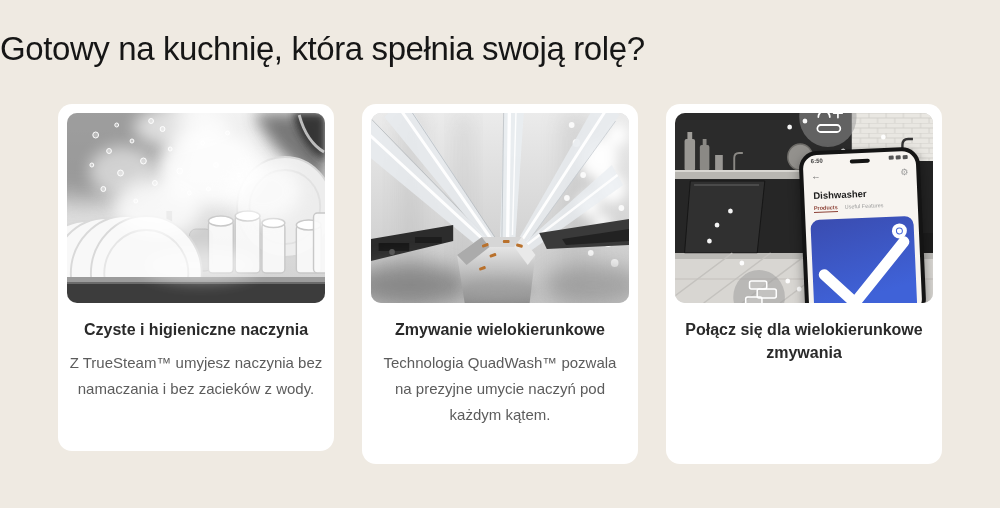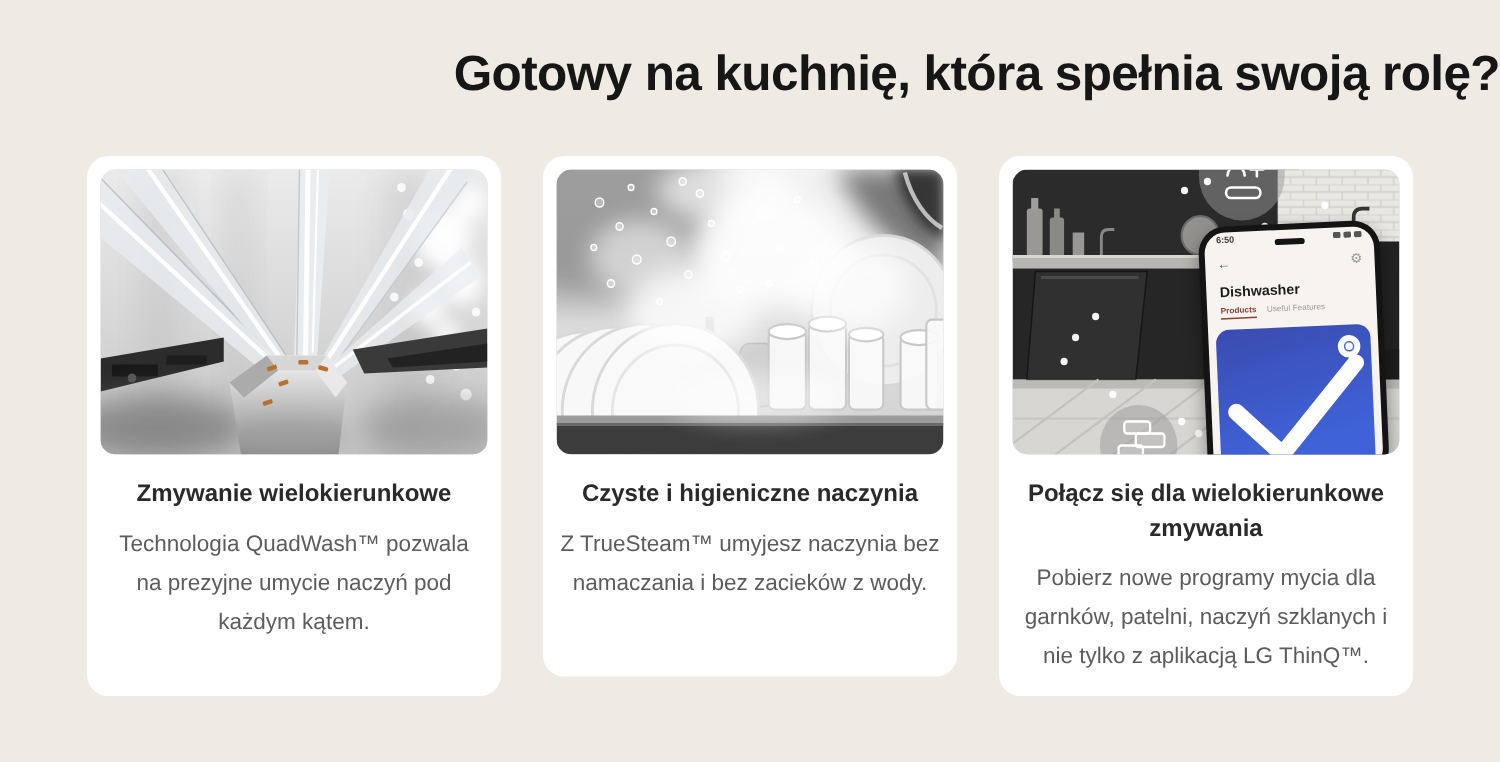--- a/index.html
+++ b/index.html
@@ -5,23 +5,23 @@
   * { margin:0; padding:0; box-sizing:border-box; }
   html,body { width:1000px; height:508px; }
   body {
     font-family:"Liberation Sans", sans-serif;
     background:#EFEAE2;
     overflow:hidden;
   }
   .page { width:1000px; height:508px; position:relative; }
   .heading {
     padding-top:30px;
-    text-align:right;
+    text-align:left;
     font-size:33px;
-    font-weight:700;
+    font-weight:400;
     letter-spacing:-0.4px;
     color:#161616;
   }
   .cards-row {
     display:flex;
     justify-content:center;
     align-items:flex-start;
     gap:28px;
     margin-top:36px;
   }
@@ -140,105 +140,20 @@
   }
 </style>
 </head>
 <body>
 
 <div class="page">
 
   <h1 class="heading">Gotowy na kuchnię, która spełnia swoją rolę?</h1>
 
   <div class="cards-row">
-
-    <div class="card h-tall">
-      <div class="card-img">
-        <svg viewBox="0 0 270 190" preserveAspectRatio="none">
-          <defs>
-            <linearGradient id="s2bg" x1="0" y1="0" x2="0" y2="1">
-              <stop offset="0" stop-color="#ebebeb"></stop>
-                <stop offset="1" stop-color="#c6c6c6"></stop>
-            </linearGradient>
-            <linearGradient id="s2silver" x1="0" y1="0" x2="0" y2="1">
-              <stop offset="0" stop-color="#f5f5f5"></stop>
-                <stop offset="1" stop-color="#8d8d8d"></stop>
-            </linearGradient>
-            <filter id="s2b6" x="-60%" y="-60%" width="220%" height="220%">
-                <feGaussianBlur stdDeviation="6"></feGaussianBlur>
-              </filter>
-            <filter id="s2b10" x="-60%" y="-60%" width="220%" height="220%">
-                <feGaussianBlur stdDeviation="10"></feGaussianBlur>
-              </filter>
-          </defs>
-          <rect width="270" height="190" fill="url(#s2bg)"></rect>
-          <rect x="28" y="0" width="26" height="190" fill="#b5b5b5" opacity=".35" filter="url(#s2b10)"></rect>
-          <rect x="88" y="0" width="18" height="190" fill="#b5b5b5" opacity=".3" filter="url(#s2b10)"></rect>
-          <rect x="198" y="0" width="34" height="190" fill="#adadad" opacity=".3" filter="url(#s2b10)"></rect>
-          <g fill="#ffffff" filter="url(#s2b6)" opacity=".95">
-            <circle cx="238" cy="45" r="20"></circle>
-              <circle cx="252" cy="75" r="15"></circle>
-              <circle cx="228" cy="92" r="12"></circle>
-            <circle cx="258" cy="22" r="11"></circle>
-              <circle cx="242" cy="110" r="9"></circle>
-          </g>
-          <g fill="#fdfdfd" opacity=".9">
-            <circle cx="215" cy="30" r="4"></circle>
-              <circle cx="222" cy="62" r="3"></circle>
-              <circle cx="205" cy="85" r="3"></circle>
-            <circle cx="248" cy="130" r="4"></circle>
-              <circle cx="262" cy="95" r="3"></circle>
-              <circle cx="210" cy="12" r="3"></circle>
-            <circle cx="230" cy="140" r="3"></circle>
-              <circle cx="255" cy="150" r="4"></circle>
-          </g>
-          <g>
-            <polygon points="128,132 -15,-8 -32,20 120,140" fill="#e7ebef" opacity=".85"></polygon>
-            <path d="M126,134 L-22,4" stroke="#ffffff" stroke-width="3" opacity=".95"></path>
-            <path d="M128,131 L-14,-8" stroke="#b4bac0" stroke-width="1" opacity=".8"></path>
-            <polygon points="133,130 34,-16 14,4 127,136" fill="#e7ebef" opacity=".85"></polygon>
-            <path d="M130,132 L26,-10" stroke="#ffffff" stroke-width="3" opacity=".95"></path>
-            <path d="M133,129 L33,-15" stroke="#b4bac0" stroke-width="1" opacity=".8"></path>
-            <polygon points="135,126 140,-16 161,-16 151,128" fill="#e9edf1" opacity=".9"></polygon>
-            <path d="M145,-14 L143,126" stroke="#ffffff" stroke-width="3.5" opacity=".95"></path>
-            <path d="M152,-10 L148,122" stroke="#ffffff" stroke-width="1.5" opacity=".9"></path>
-            <path d="M139,-12 L137,124" stroke="#b4bac0" stroke-width="1" opacity=".7"></path>
-            <polygon points="152,130 238,-14 260,2 160,134" fill="#e7ebef" opacity=".85"></polygon>
-            <path d="M156,130 L248,-6" stroke="#ffffff" stroke-width="3" opacity=".95"></path>
-            <path d="M162,132 L256,8" stroke="#c4cad0" stroke-width="1" opacity=".8"></path>
-            <polygon points="158,132 252,52 264,72 164,140" fill="#eaeef2" opacity=".75"></polygon>
-            <path d="M160,134 L258,62" stroke="#ffffff" stroke-width="2.5" opacity=".9"></path>
-          </g>
-          <polygon points="0,126 86,112 86,128 0,148" fill="#2c2c2c"></polygon>
-          <rect x="8" y="130" width="32" height="8" fill="#181818"></rect>
-          <circle cx="22" cy="139" r="3" fill="#565656"></circle>
-          <rect x="46" y="124" width="28" height="6" fill="#1d1d1d"></rect>
-          <polygon points="176,120 270,106 270,132 184,136" fill="#3a3a3a"></polygon>
-          <polygon points="200,126 270,116 270,128 204,132" fill="#222222"></polygon>
-          <ellipse cx="40" cy="172" rx="62" ry="22" fill="#6f6f6f" opacity=".7" filter="url(#s2b10)"></ellipse>
-          <ellipse cx="232" cy="172" rx="52" ry="20" fill="#8a8a8a" opacity=".6" filter="url(#s2b10)"></ellipse>
-          <polygon points="98,190 90,142 116,124 158,124 172,142 166,190" fill="url(#s2silver)"></polygon>
-          <polygon points="116,124 158,124 150,134 124,134" fill="#d6d6d6"></polygon>
-          <polygon points="90,142 116,124 124,134 100,152" fill="#ababab"></polygon>
-          <polygon points="158,124 172,142 164,152 150,134" fill="#e9e9e9"></polygon>
-          <g fill="#b9712c">
-            <rect x="116" y="131" width="7" height="3" rx="1" transform="rotate(-18 119 132)"></rect>
-            <rect x="124" y="141" width="7" height="3" rx="1" transform="rotate(-18 127 142)"></rect>
-            <rect x="113" y="154" width="7" height="3" rx="1" transform="rotate(-18 116 155)"></rect>
-            <rect x="138" y="127" width="7" height="3" rx="1"></rect>
-            <rect x="152" y="131" width="7" height="3" rx="1" transform="rotate(14 155 132)"></rect>
-          </g>
-          <ellipse cx="133" cy="178" rx="40" ry="12" fill="#9c9c9c" opacity=".5" filter="url(#s2b6)"></ellipse>
-        </svg>
-      </div>
-      <div class="card-title">Zmywanie wielokierunkowe</div>
-      <div class="card-body">Technologia QuadWash™ pozwala
-na prezyjne umycie naczyń pod
-każdym kątem.</div>
-    </div>
 
     <div class="card h-short">
       <div class="card-img">
         <svg viewBox="0 0 270 190" preserveAspectRatio="none">
           <defs>
             <linearGradient id="s1bg" x1="0" y1="0" x2="0" y2="1">
               <stop offset="0" stop-color="#f2f2f2"></stop>
                 <stop offset="1" stop-color="#d0d0d0"></stop>
             </linearGradient>
             <filter id="s1b12" x="-60%" y="-60%" width="220%" height="220%">
@@ -310,20 +225,105 @@
           </g>
           <rect x="0" y="164" width="270" height="5" fill="#9c9c9c"></rect>
           <rect x="0" y="169" width="270" height="21" fill="#3c3c3c"></rect>
           <rect x="0" y="169" width="270" height="2" fill="#6b6b6b"></rect>
           <ellipse cx="140" cy="152" rx="60" ry="16" fill="#ffffff" opacity=".45" filter="url(#s1b8)"></ellipse>
         </svg>
       </div>
       <div class="card-title">Czyste i higieniczne naczynia</div>
       <div class="card-body">Z TrueSteam™ umyjesz naczynia bez
 namaczania i bez zacieków z wody.</div>
+    </div>
+
+    <div class="card h-tall">
+      <div class="card-img">
+        <svg viewBox="0 0 270 190" preserveAspectRatio="none">
+          <defs>
+            <linearGradient id="s2bg" x1="0" y1="0" x2="0" y2="1">
+              <stop offset="0" stop-color="#ebebeb"></stop>
+                <stop offset="1" stop-color="#c6c6c6"></stop>
+            </linearGradient>
+            <linearGradient id="s2silver" x1="0" y1="0" x2="0" y2="1">
+              <stop offset="0" stop-color="#f5f5f5"></stop>
+                <stop offset="1" stop-color="#8d8d8d"></stop>
+            </linearGradient>
+            <filter id="s2b6" x="-60%" y="-60%" width="220%" height="220%">
+                <feGaussianBlur stdDeviation="6"></feGaussianBlur>
+              </filter>
+            <filter id="s2b10" x="-60%" y="-60%" width="220%" height="220%">
+                <feGaussianBlur stdDeviation="10"></feGaussianBlur>
+              </filter>
+          </defs>
+          <rect width="270" height="190" fill="url(#s2bg)"></rect>
+          <rect x="28" y="0" width="26" height="190" fill="#b5b5b5" opacity=".35" filter="url(#s2b10)"></rect>
+          <rect x="88" y="0" width="18" height="190" fill="#b5b5b5" opacity=".3" filter="url(#s2b10)"></rect>
+          <rect x="198" y="0" width="34" height="190" fill="#adadad" opacity=".3" filter="url(#s2b10)"></rect>
+          <g fill="#ffffff" filter="url(#s2b6)" opacity=".95">
+            <circle cx="238" cy="45" r="20"></circle>
+              <circle cx="252" cy="75" r="15"></circle>
+              <circle cx="228" cy="92" r="12"></circle>
+            <circle cx="258" cy="22" r="11"></circle>
+              <circle cx="242" cy="110" r="9"></circle>
+          </g>
+          <g fill="#fdfdfd" opacity=".9">
+            <circle cx="215" cy="30" r="4"></circle>
+              <circle cx="222" cy="62" r="3"></circle>
+              <circle cx="205" cy="85" r="3"></circle>
+            <circle cx="248" cy="130" r="4"></circle>
+              <circle cx="262" cy="95" r="3"></circle>
+              <circle cx="210" cy="12" r="3"></circle>
+            <circle cx="230" cy="140" r="3"></circle>
+              <circle cx="255" cy="150" r="4"></circle>
+          </g>
+          <g>
+            <polygon points="128,132 -15,-8 -32,20 120,140" fill="#e7ebef" opacity=".85"></polygon>
+            <path d="M126,134 L-22,4" stroke="#ffffff" stroke-width="3" opacity=".95"></path>
+            <path d="M128,131 L-14,-8" stroke="#b4bac0" stroke-width="1" opacity=".8"></path>
+            <polygon points="133,130 34,-16 14,4 127,136" fill="#e7ebef" opacity=".85"></polygon>
+            <path d="M130,132 L26,-10" stroke="#ffffff" stroke-width="3" opacity=".95"></path>
+            <path d="M133,129 L33,-15" stroke="#b4bac0" stroke-width="1" opacity=".8"></path>
+            <polygon points="135,126 140,-16 161,-16 151,128" fill="#e9edf1" opacity=".9"></polygon>
+            <path d="M145,-14 L143,126" stroke="#ffffff" stroke-width="3.5" opacity=".95"></path>
+            <path d="M152,-10 L148,122" stroke="#ffffff" stroke-width="1.5" opacity=".9"></path>
+            <path d="M139,-12 L137,124" stroke="#b4bac0" stroke-width="1" opacity=".7"></path>
+            <polygon points="152,130 238,-14 260,2 160,134" fill="#e7ebef" opacity=".85"></polygon>
+            <path d="M156,130 L248,-6" stroke="#ffffff" stroke-width="3" opacity=".95"></path>
+            <path d="M162,132 L256,8" stroke="#c4cad0" stroke-width="1" opacity=".8"></path>
+            <polygon points="158,132 252,52 264,72 164,140" fill="#eaeef2" opacity=".75"></polygon>
+            <path d="M160,134 L258,62" stroke="#ffffff" stroke-width="2.5" opacity=".9"></path>
+          </g>
+          <polygon points="0,126 86,112 86,128 0,148" fill="#2c2c2c"></polygon>
+          <rect x="8" y="130" width="32" height="8" fill="#181818"></rect>
+          <circle cx="22" cy="139" r="3" fill="#565656"></circle>
+          <rect x="46" y="124" width="28" height="6" fill="#1d1d1d"></rect>
+          <polygon points="176,120 270,106 270,132 184,136" fill="#3a3a3a"></polygon>
+          <polygon points="200,126 270,116 270,128 204,132" fill="#222222"></polygon>
+          <ellipse cx="40" cy="172" rx="62" ry="22" fill="#6f6f6f" opacity=".7" filter="url(#s2b10)"></ellipse>
+          <ellipse cx="232" cy="172" rx="52" ry="20" fill="#8a8a8a" opacity=".6" filter="url(#s2b10)"></ellipse>
+          <polygon points="98,190 90,142 116,124 158,124 172,142 166,190" fill="url(#s2silver)"></polygon>
+          <polygon points="116,124 158,124 150,134 124,134" fill="#d6d6d6"></polygon>
+          <polygon points="90,142 116,124 124,134 100,152" fill="#ababab"></polygon>
+          <polygon points="158,124 172,142 164,152 150,134" fill="#e9e9e9"></polygon>
+          <g fill="#b9712c">
+            <rect x="116" y="131" width="7" height="3" rx="1" transform="rotate(-18 119 132)"></rect>
+            <rect x="124" y="141" width="7" height="3" rx="1" transform="rotate(-18 127 142)"></rect>
+            <rect x="113" y="154" width="7" height="3" rx="1" transform="rotate(-18 116 155)"></rect>
+            <rect x="138" y="127" width="7" height="3" rx="1"></rect>
+            <rect x="152" y="131" width="7" height="3" rx="1" transform="rotate(14 155 132)"></rect>
+          </g>
+          <ellipse cx="133" cy="178" rx="40" ry="12" fill="#9c9c9c" opacity=".5" filter="url(#s2b6)"></ellipse>
+        </svg>
+      </div>
+      <div class="card-title">Zmywanie wielokierunkowe</div>
+      <div class="card-body">Technologia QuadWash™ pozwala
+na prezyjne umycie naczyń pod
+każdym kątem.</div>
     </div>
 
     <div class="card h-tall">
       <div class="card-img">
         <svg viewBox="0 0 270 190" preserveAspectRatio="none">
           <defs>
             <pattern id="s3bricks" width="18" height="10" patternUnits="userSpaceOnUse">
               <rect width="18" height="10" fill="#e9e7e2"></rect>
               <path d="M0,0 H18 M0,5 H18 M5,0 V5 M14,5 V10" stroke="#d0cec9" stroke-width="0.9" fill="none"></path>
             </pattern>
@@ -408,19 +408,16 @@
               <svg class="p-check" width="28" height="22" viewBox="0 0 28 22">
                 <polyline points="3,11 11,19 25,3" fill="none" stroke="#ffffff" stroke-width="3" stroke-linecap="round" stroke-linejoin="round"></polyline>
               </svg>
             </div>
             <div class="notch"></div>
           </div>
         </div>
       </div>
       <div class="card-title">Połącz się dla wielokierunkowe
 zmywania</div>
-      <div class="card-body">Pobierz nowe programy mycia dla
-garnków, patelni, naczyń szklanych i
-nie tylko z aplikacją LG ThinQ™.</div>
     </div>
 
   </div>
 </div>
 
 </body></html>

